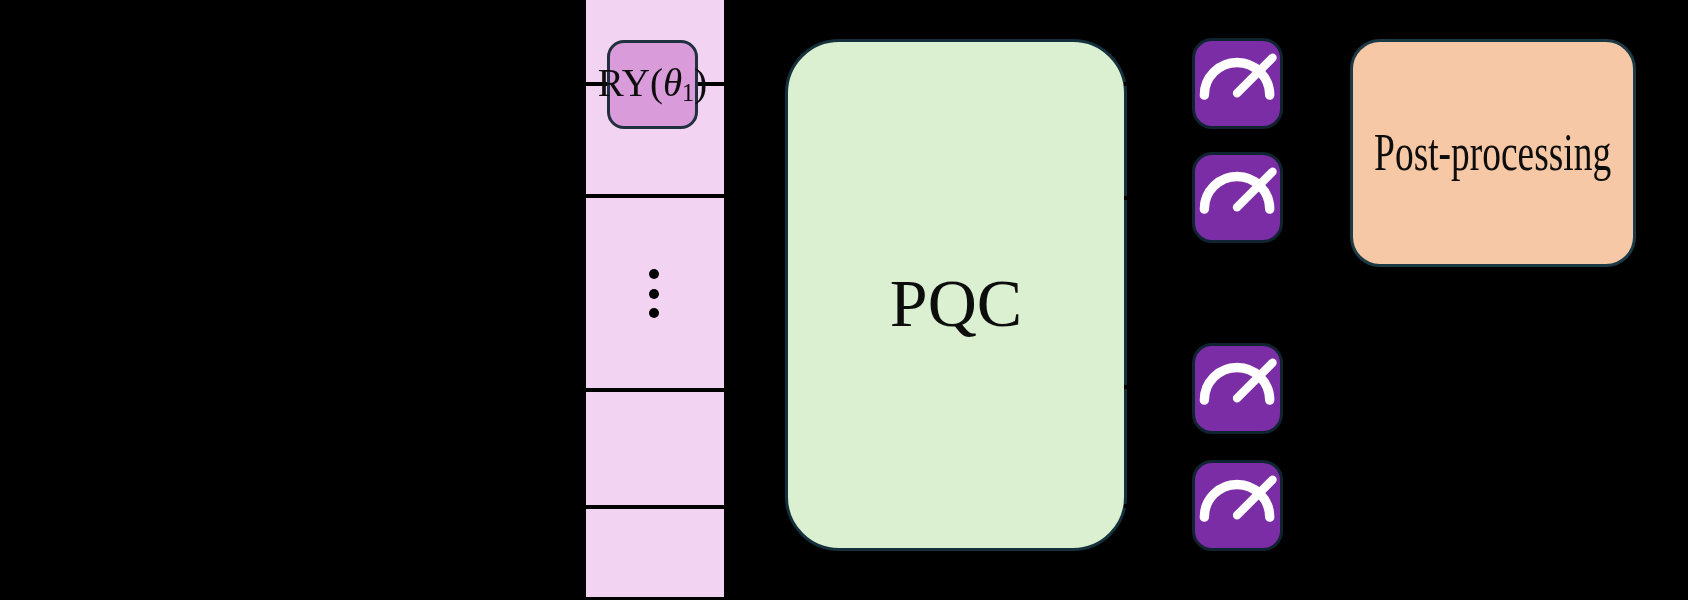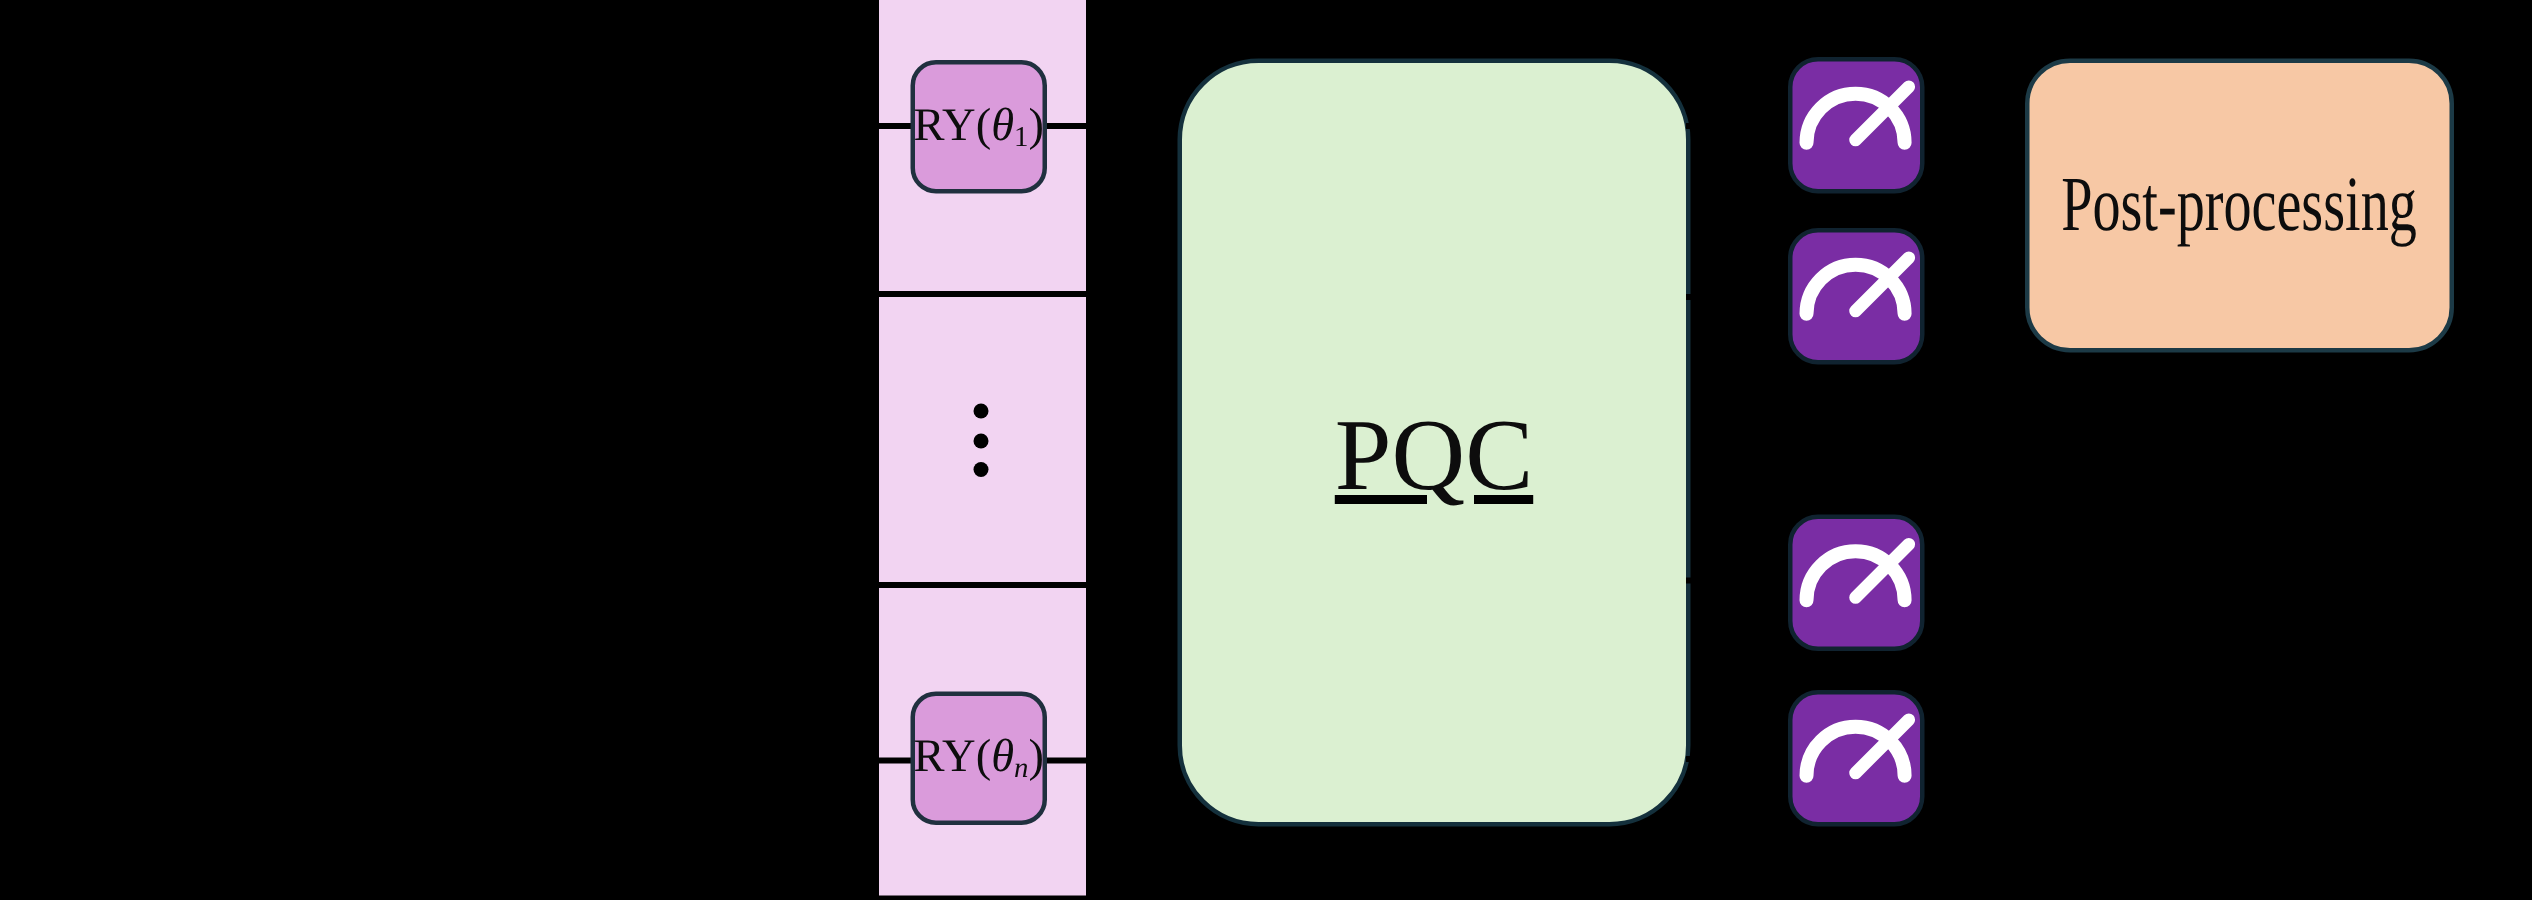--- a/index.html
+++ b/index.html
@@ -25,56 +25,56 @@
   
   .gate{
     position:absolute;left:607px;width:91px;height:89px;box-sizing:border-box;
     background:var(--gate-fill,#da9bdb);
     border:3px solid var(--gate-border,#20303f);
     border-radius:17px;z-index:2;
     display:flex;align-items:center;justify-content:center;
   }
   .g1{top:40px}.g2{top:152px}.g3{top:345px}.g4{top:461px}
   .glabel{
-    font-size:31px;color:var(--text,#0d0d0d);line-height:1;white-space:nowrap;
+    font-size:39px;color:var(--text,#0d0d0d);line-height:1;white-space:nowrap;
   }
   .theta{font-style:italic;}
   .sub{font-size:0.62em;vertical-align:-0.22em;}
   .sub.it{font-style:italic;}
   
   .dots{position:absolute;left:649px;top:269px;width:10px;z-index:2;}
   .dot{
     display:block;width:10px;height:10px;border-radius:50%;
     background:var(--dot,#000);margin-bottom:9.5px;
   }
   
   .pqc{
     position:absolute;left:785px;top:39px;width:342px;height:512px;box-sizing:border-box;
     background:var(--pqc-fill,#dbf0d1);
     border:3px solid var(--pqc-border,#14303c);
     border-radius:54px;z-index:2;
-    display:flex;align-items:center;justify-content:center;text-decoration:underline;
+    display:flex;align-items:center;justify-content:center;
   }
   .pqc-label{
     font-size:68px;color:var(--text,#0d0d0d);line-height:1;
     transform:translateY(8px);
   }
   
   .meas{
     position:absolute;left:1192px;width:91px;height:91px;box-sizing:border-box;
     background:var(--measure-fill,#7a2da4);
     border:3px solid var(--measure-border,#102330);
     border-radius:20px;z-index:4;
   }
   .m1{top:38px}.m2{top:152px}.m3{top:343px}.m4{top:460px}
   .meas svg{position:absolute;left:0;top:0;width:100%;height:100%;}
   .meas path,.meas line{stroke:var(--measure-glyph,#fff);}
   
   .post{
-    position:absolute;left:1350px;top:39px;width:286px;height:196px;box-sizing:border-box;
+    position:absolute;left:1350px;top:39px;width:286px;height:228px;box-sizing:border-box;
     background:var(--post-fill,#f7c8a5);
     border:3px solid var(--post-border,#1c3a46);
     border-radius:30px;z-index:2;
     display:flex;align-items:center;justify-content:center;
   }
   .post-label{
     font-size:52px;color:var(--text,#0d0d0d);line-height:1;white-space:nowrap;
     transform:scaleX(0.72);
   }
 </style>
@@ -85,23 +85,20 @@
 
   <div class="band"></div>
 
   <div class="wire left w1"></div>
   <div class="wire left w2"></div>
   <div class="wire left w3"></div>
   <div class="wire left w4"></div>
 
   <div class="gate g1">
     <span class="glabel"><span>RY(</span><span class="theta">θ</span><span class="sub">1</span><span>)</span></span>
-  </div>
-  <div class="gate g4">
-    <span class="glabel"><span>RY(</span><span class="theta">θ</span><span class="sub it">n</span><span>)</span></span>
   </div>
 
   <div class="dots">
     <span class="dot"></span>
     <span class="dot"></span>
     <span class="dot"></span>
   </div>
 
   <div class="pqc">
     <span class="pqc-label">PQC</span>

